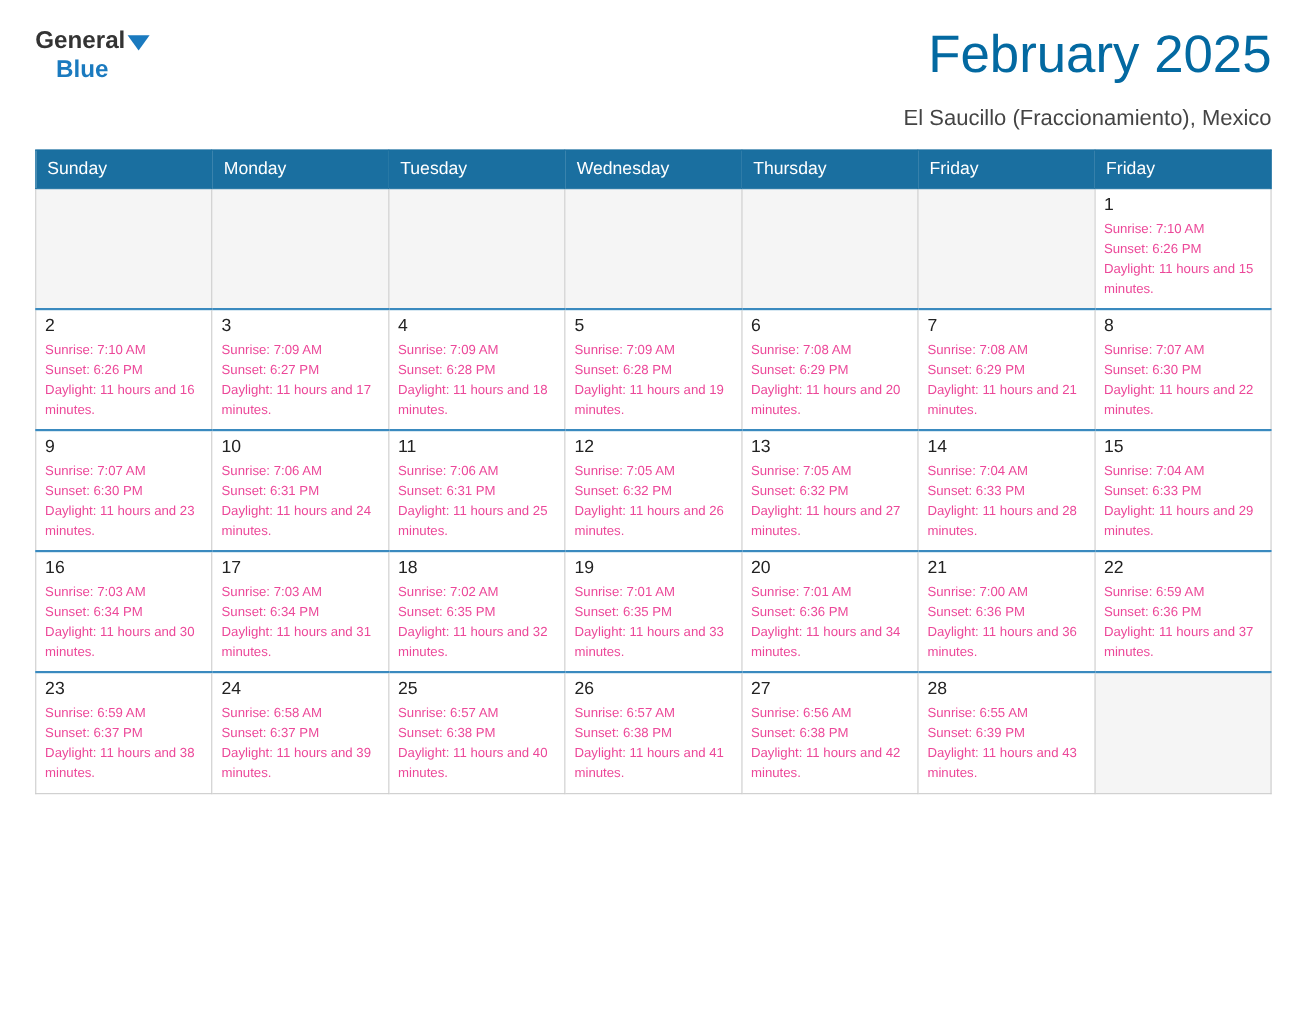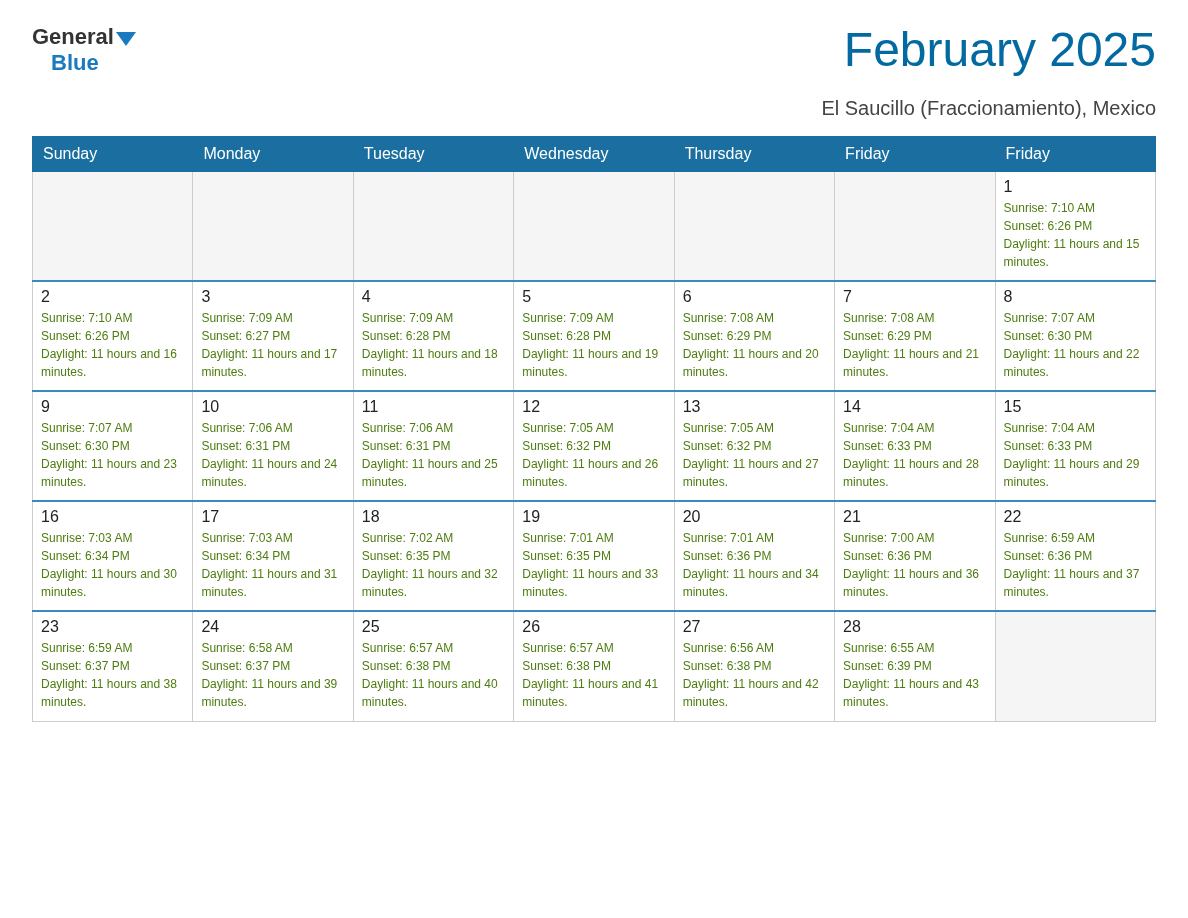--- a/index.html
+++ b/index.html
@@ -89,21 +89,21 @@
     }
     .day-number {
       font-size: 16px;
       font-weight: normal;
       color: #222;
       display: block;
       margin-bottom: 3px;
     }
     .day-info {
       font-size: 12px;
-      color: #4d7c0f;
+      color: #ec4899;
       line-height: 1.5;
     }
     tbody tr:not(:last-child) td {
       border-bottom: 2px solid #3a8abf;
     }
   </style>
 </head>
 <body>
 
 <div class="header">

